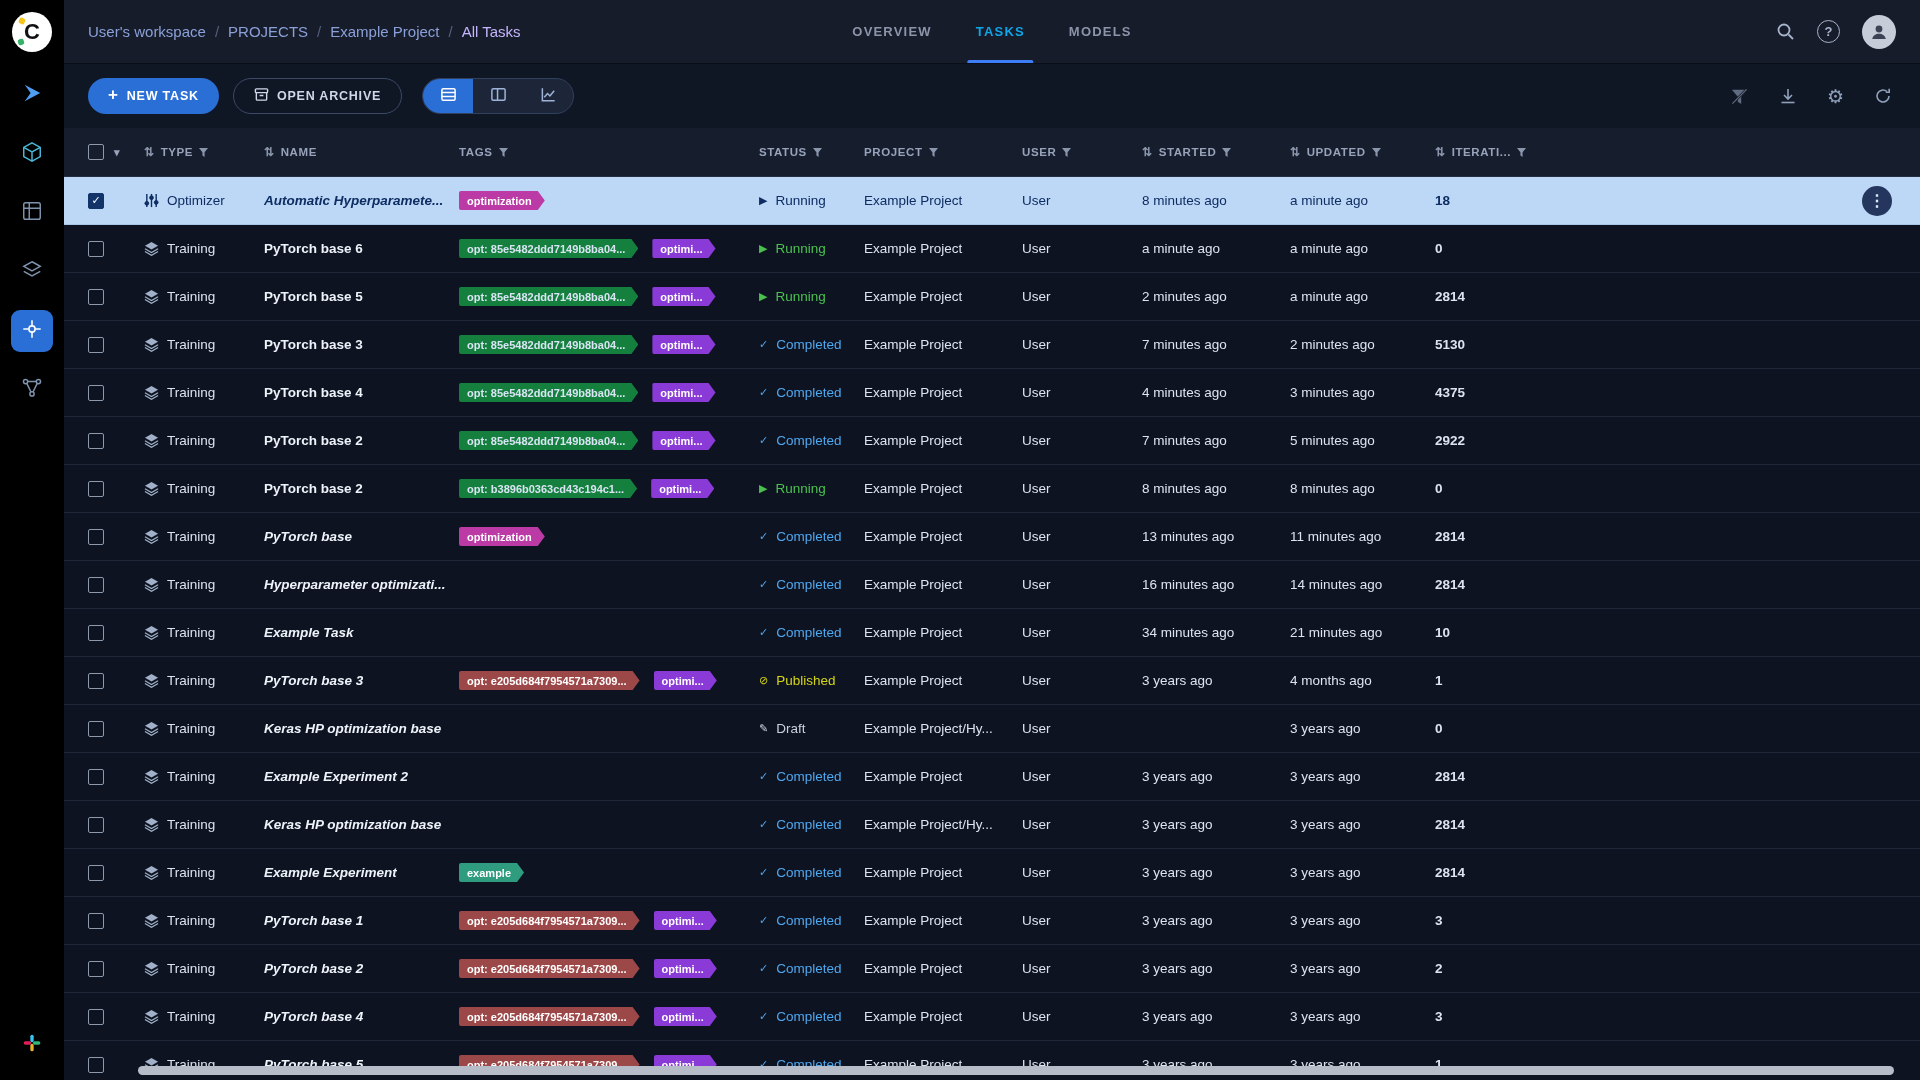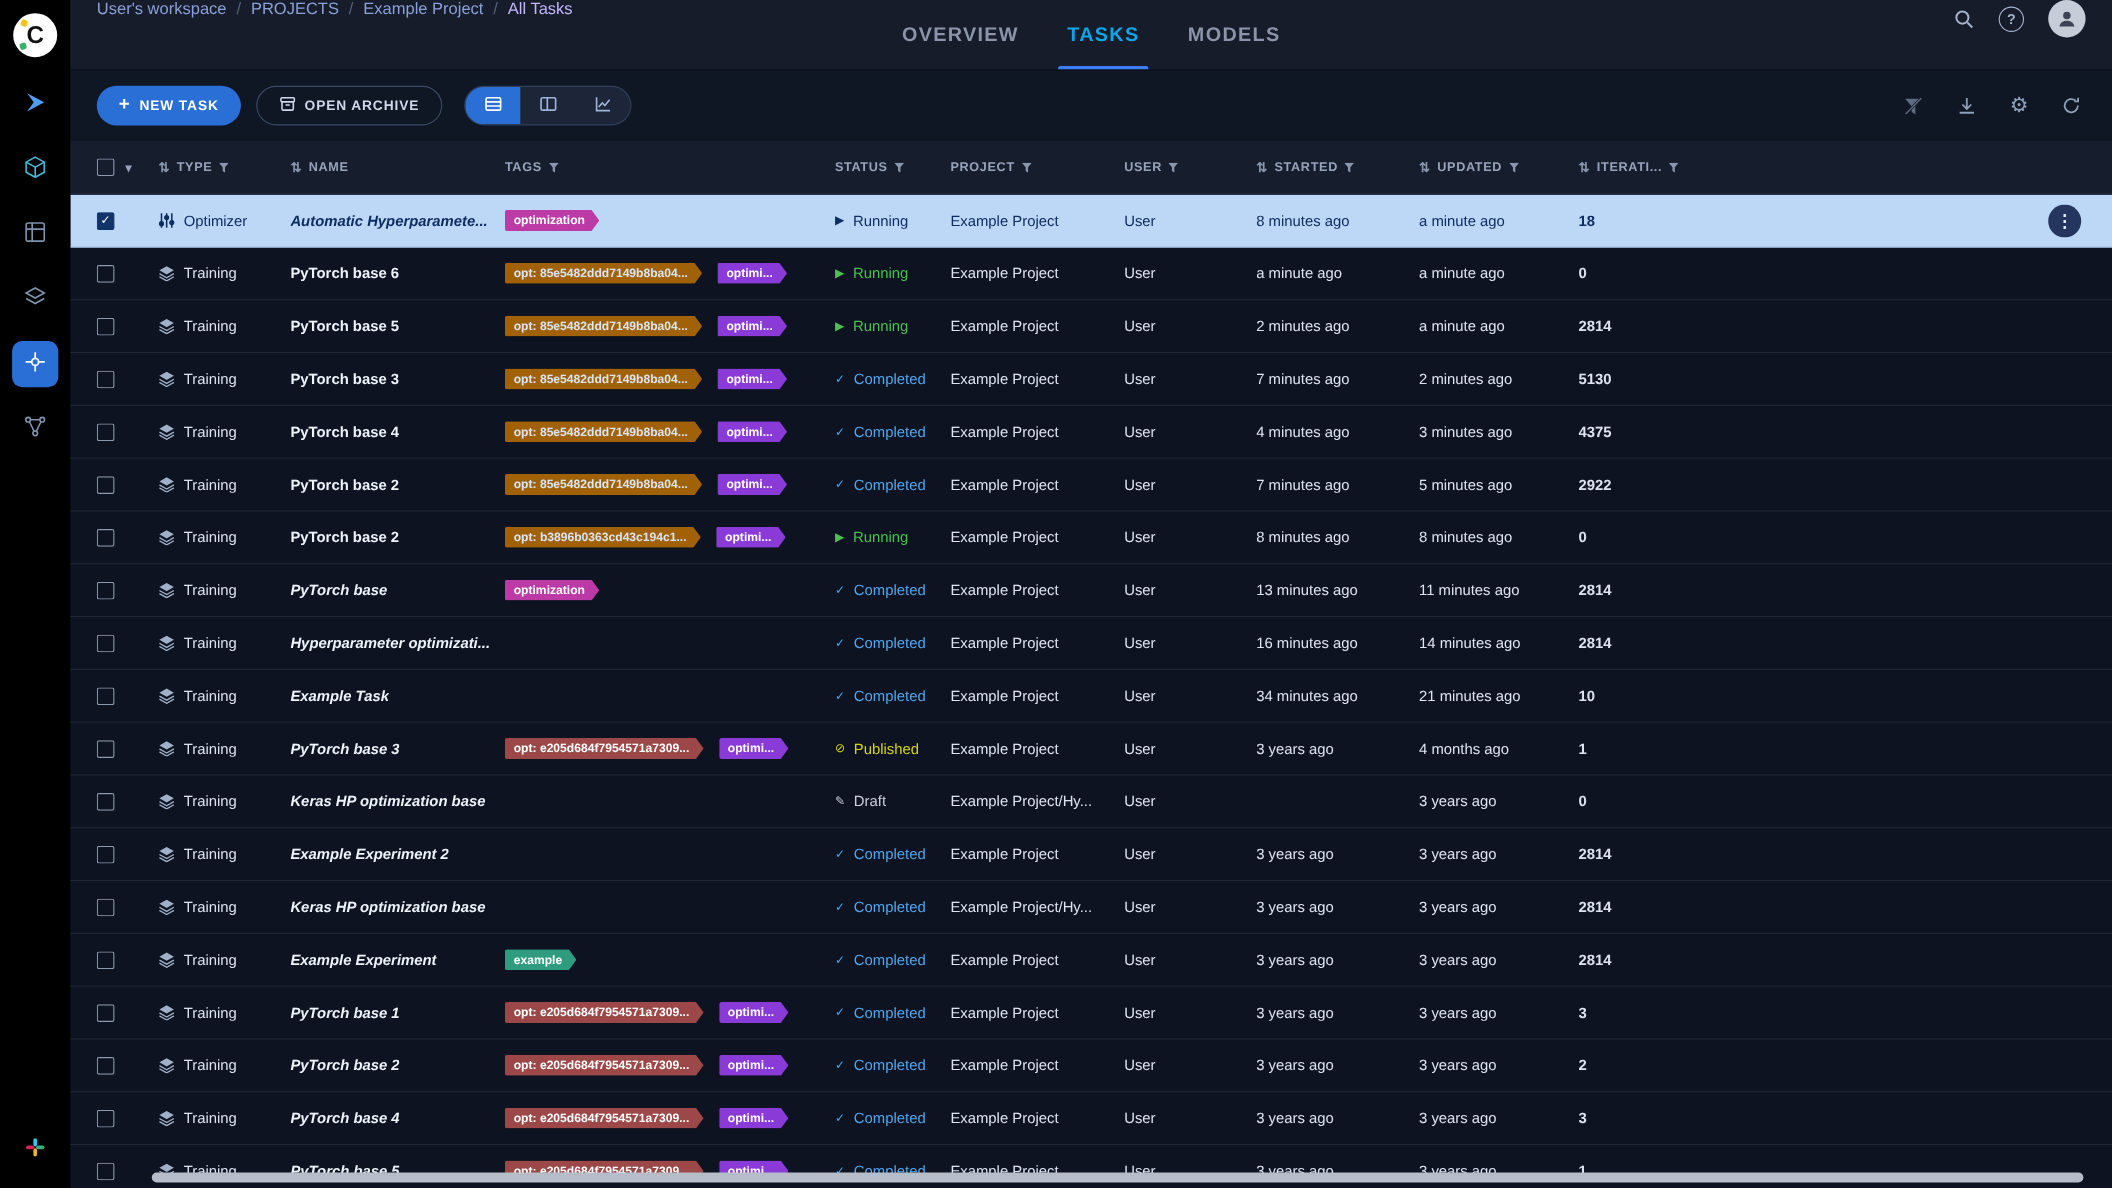--- a/index.html
+++ b/index.html
@@ -21,29 +21,29 @@
               color:#7e93ad; cursor:pointer; border-radius:9px; }
   .nav-item.c-blue { color:#4f9cf0; }
   .nav-item.c-teal { color:#49b8d8; }
   .nav-item.active { background:#2a6fd6; color:#fff; }
   .sidebar .spacer { flex:1; }
 
   
   .main { flex:1; display:flex; flex-direction:column; position:relative; height:100%; }
 
   
-  .topbar { height:64px; background:#161c2a; display:flex; align-items:flex-start;
+  .topbar { height:64px; background:#161c2a; display:flex; align-items:center;
             padding:0 24px; position:relative; border-bottom:1px solid #0a0e18; flex-shrink:0; }
   .breadcrumb { display:flex; align-items:center; gap:9px; font-size:15px; }
   .bc-item { color:#8ba0d8; cursor:pointer; white-space:nowrap; }
   .bc-item.bc-last { color:#c4b5fd; }
   .bc-sep { color:#55607a; }
   .tabs { position:absolute; left:50%; transform:translateX(-50%); height:100%;
           display:flex; align-items:stretch; }
-  .tab { display:flex; align-items:center; padding:0 22px; font-size:18px; font-weight:bold;
+  .tab { display:flex; align-items:center; padding:0 22px; font-size:13px; font-weight:bold;
          letter-spacing:1.2px; color:#8b94a9; cursor:pointer; position:relative; }
   .tab.active { color:#0ea5e9; }
   .tab.active::after { content:""; position:absolute; left:14px; right:14px; bottom:0;
                        height:3px; background:#3d7df5; border-radius:2px 2px 0 0; }
   .topbar-icons { margin-left:auto; display:flex; align-items:center; gap:22px; }
   .tb-icon { color:#a7b4cc; cursor:pointer; display:flex; align-items:center; justify-content:center; }
   .help-circle { width:23px; height:23px; border-radius:50%; border:1.6px solid #a7b4cc;
                  font-size:13px; font-weight:bold; display:flex; align-items:center; justify-content:center; }
   .avatar { width:34px; height:34px; border-radius:50%; background:#c6cdd8; display:flex;
             align-items:center; justify-content:center; }
@@ -87,21 +87,21 @@
   .checkbox.checked { background:#123468; border-color:#123468; }
   .ticon { display:flex; color:#9fb0c8; flex-shrink:0; }
   .ttext { color:#dbe3ef; }
   .name { font-weight:bold; color:#eef3fa; overflow:hidden; text-overflow:ellipsis; }
   .name.it { font-style:italic; }
   .chip { height:19px; display:inline-flex; align-items:center; font-size:11px; font-weight:bold;
           color:#fff; padding:0 13px 0 8px; margin-right:6px; flex-shrink:1; overflow:hidden;
           clip-path:polygon(0 0, calc(100% - 7px) 0, 100% 50%, calc(100% - 7px) 100%, 0 100%);
           border-radius:2px; cursor:pointer; }
   .chip-magenta { background:#bb3aa6; }
-  .chip-slate   { background:#a16207; color:#d9e4f4; }
+  .chip-slate   { background:#15803d; color:#d9e4f4; }
   .chip-purple  { background:#8a3ad6; }
   .chip-red     { background:#9c4848; }
   .chip-green   { background:#2f9c80; }
   .sicon { font-size:11px; }
   .st-running   { color:#4bc04f; }
   .st-completed { color:#4fa7f0; }
   .st-published { color:#d4d419; }
   .st-draft     { color:#c9d1dd; }
   .c-iter span  { font-weight:bold; }
   .kebab { width:30px; height:30px; border-radius:50%; background:#24365e; color:#dbe7fa;

